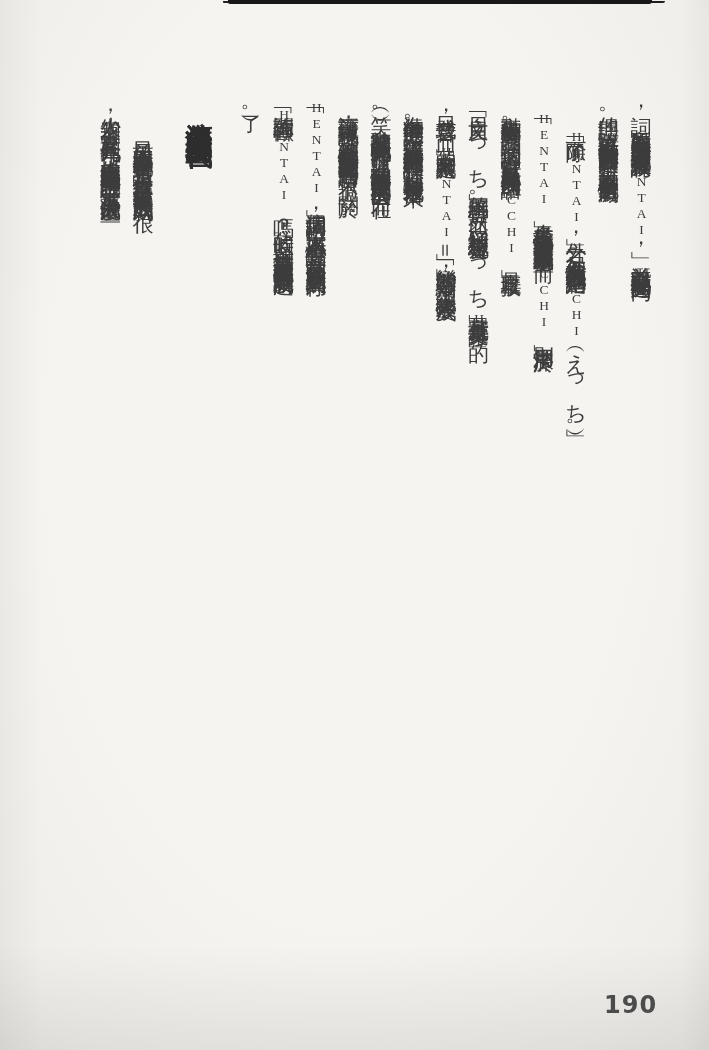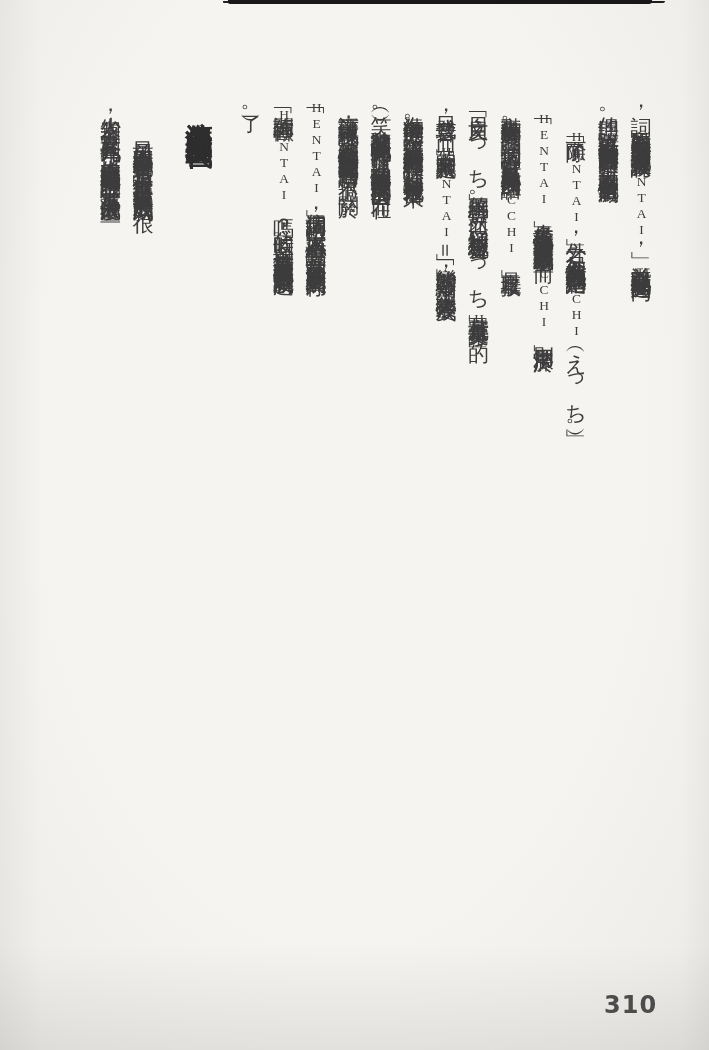--- a/index.html
+++ b/index.html
@@ -120,15 +120,15 @@
     <h2 class="heading">渡海傳美的成人漫畫三世代</h2>
 
     <div class="colgroup">
 
     <div class="vcol" style="text-indent: 1.2em;">目前日本的成人漫畫在全世界都有讀者<span class="pn">，</span>但這當然不是最近短短幾年一口氣達成的成就<span class="pn">。</span>很</div>
         <div class="vcol">少人知道<span class="pn">，</span>其實早在一九九四年<span class="pn">，</span>日本的成人漫畫就開始在國外翻譯出版<span class="pn">。</span>進軍海外的成人漫畫</div>
       </div>
 
   </div>
 
-  <div class="pagenum">310</div>
+  <div class="pagenum">190</div>
 
 </div>
 
 </body></html>

